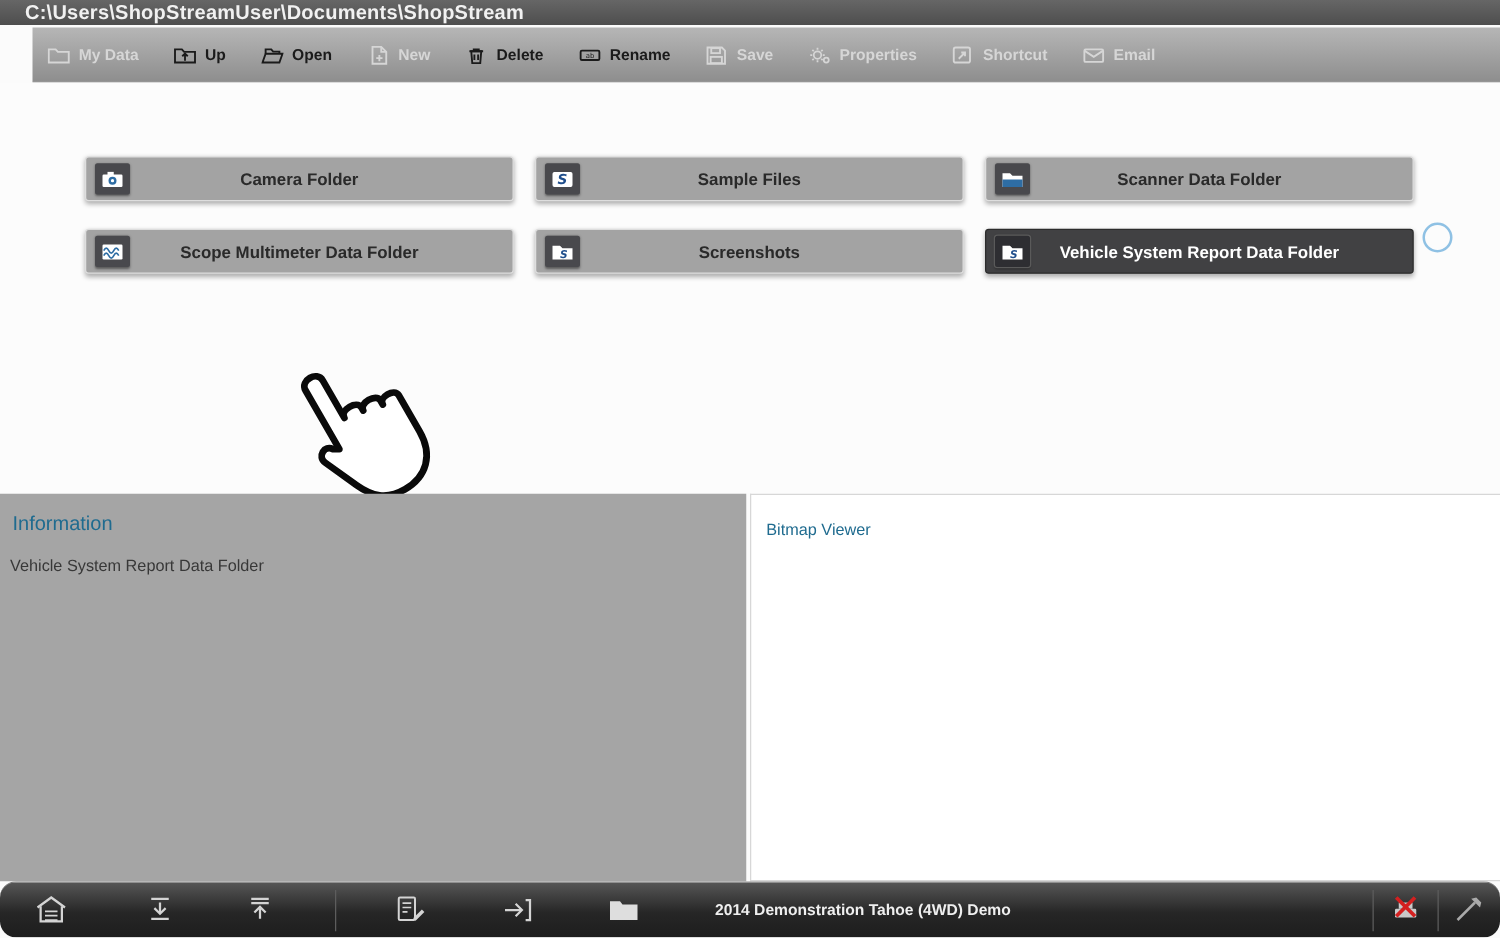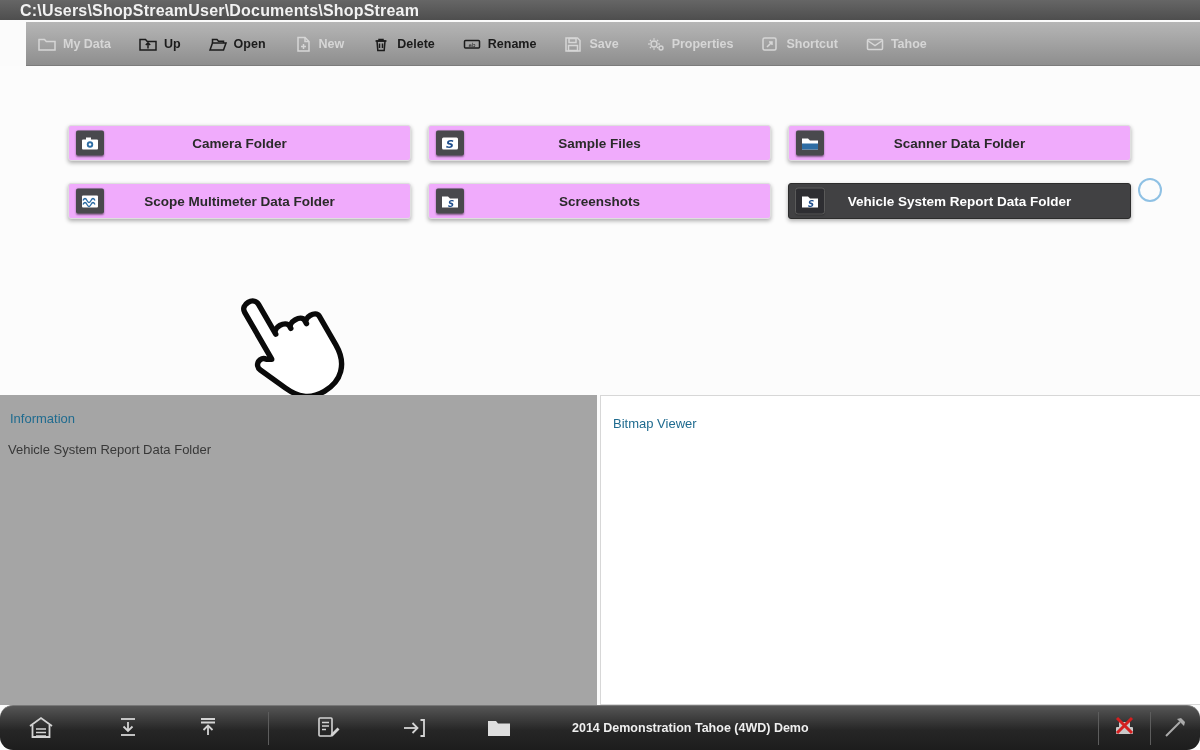--- a/index.html
+++ b/index.html
@@ -26,21 +26,21 @@
   .tb-item.disabled { color:#d6d6d6; }
   .tb-icon svg { display:block; }
 
   
   .main-area { position:absolute; top:66px; left:0; width:1200px; height:329px; background:#fcfcfc; }
   .folder-grid {
     position:absolute; top:59px; left:68px; width:1063px;
     display:grid; grid-template-columns:repeat(3,1fr); column-gap:17px; row-gap:22px;
   }
   .folder-btn {
-    position:relative; height:36px; background:#f0abfc;
+    position:relative; height:36px; background:#a3a3a3;
     border:1px solid #dedede; border-radius:3px;
     box-shadow:0 2px 4px rgba(0,0,0,.32);
     display:flex; align-items:center; justify-content:center;
     font-family:inherit; font-size:13.5px; font-weight:bold; color:#2a2a2a;
     cursor:pointer;
   }
   .folder-btn.selected { background:#414143; border-color:#2c2c2c; color:#ffffff; }
   .btn-icon {
     position:absolute; left:7px; top:50%; transform:translateY(-50%);
     width:28px; height:25px; background:#49494d; border-radius:2px;
@@ -55,21 +55,21 @@
     border:2px solid #8fc1e4; border-radius:50%;
   }
 
   
   .hand-cursor { position:absolute; left:246px; top:272px; transform:rotate(-30deg); }
 
   
   .info-panel {
     position:absolute; top:395px; left:0; width:597px; height:310px; background:#a5a5a5;
   }
-  .info-title { color:#1f6b8f; font-size:13px; padding:16px 0 0 10px; }
+  .info-title { color:#1f6b8f; font-size:16px; padding:16px 0 0 10px; }
   .info-text  { color:#383838; font-size:13px; padding:16px 0 0 8px; }
   .viewer-panel {
     position:absolute; top:395px; left:600px; width:600px; height:310px;
     background:#ffffff; border:1px solid #d7d7d7; border-right:none;
   }
   .viewer-title { color:#1f6b8f; font-size:13px; padding:20px 0 0 12px; }
 
   
   .bottom-bar {
     position:absolute; top:705px; left:0; width:1200px; height:45px;
@@ -186,21 +186,21 @@
     <span class="tb-label">Shortcut</span>
   </div>
 
   <div class="tb-item disabled">
     <span class="tb-icon">
       <svg width="18" height="16" viewBox="0 0 18 16" fill="none" stroke="currentColor" stroke-width="1.5">
           <rect x="1.5" y="3.5" width="15" height="10" rx="1"></rect>
           <path d="M1.5 4.5 L9 9.5 L16.5 4.5"></path>
         </svg>
     </span>
-    <span class="tb-label">Tahoe</span>
+    <span class="tb-label">Email</span>
   </div>
 
 </div>
 
 <div class="main-area">
   <div class="folder-grid">
 
     <button class="folder-btn">
       <span class="btn-icon">
         <svg width="18" height="14" viewBox="0 0 18 14">

